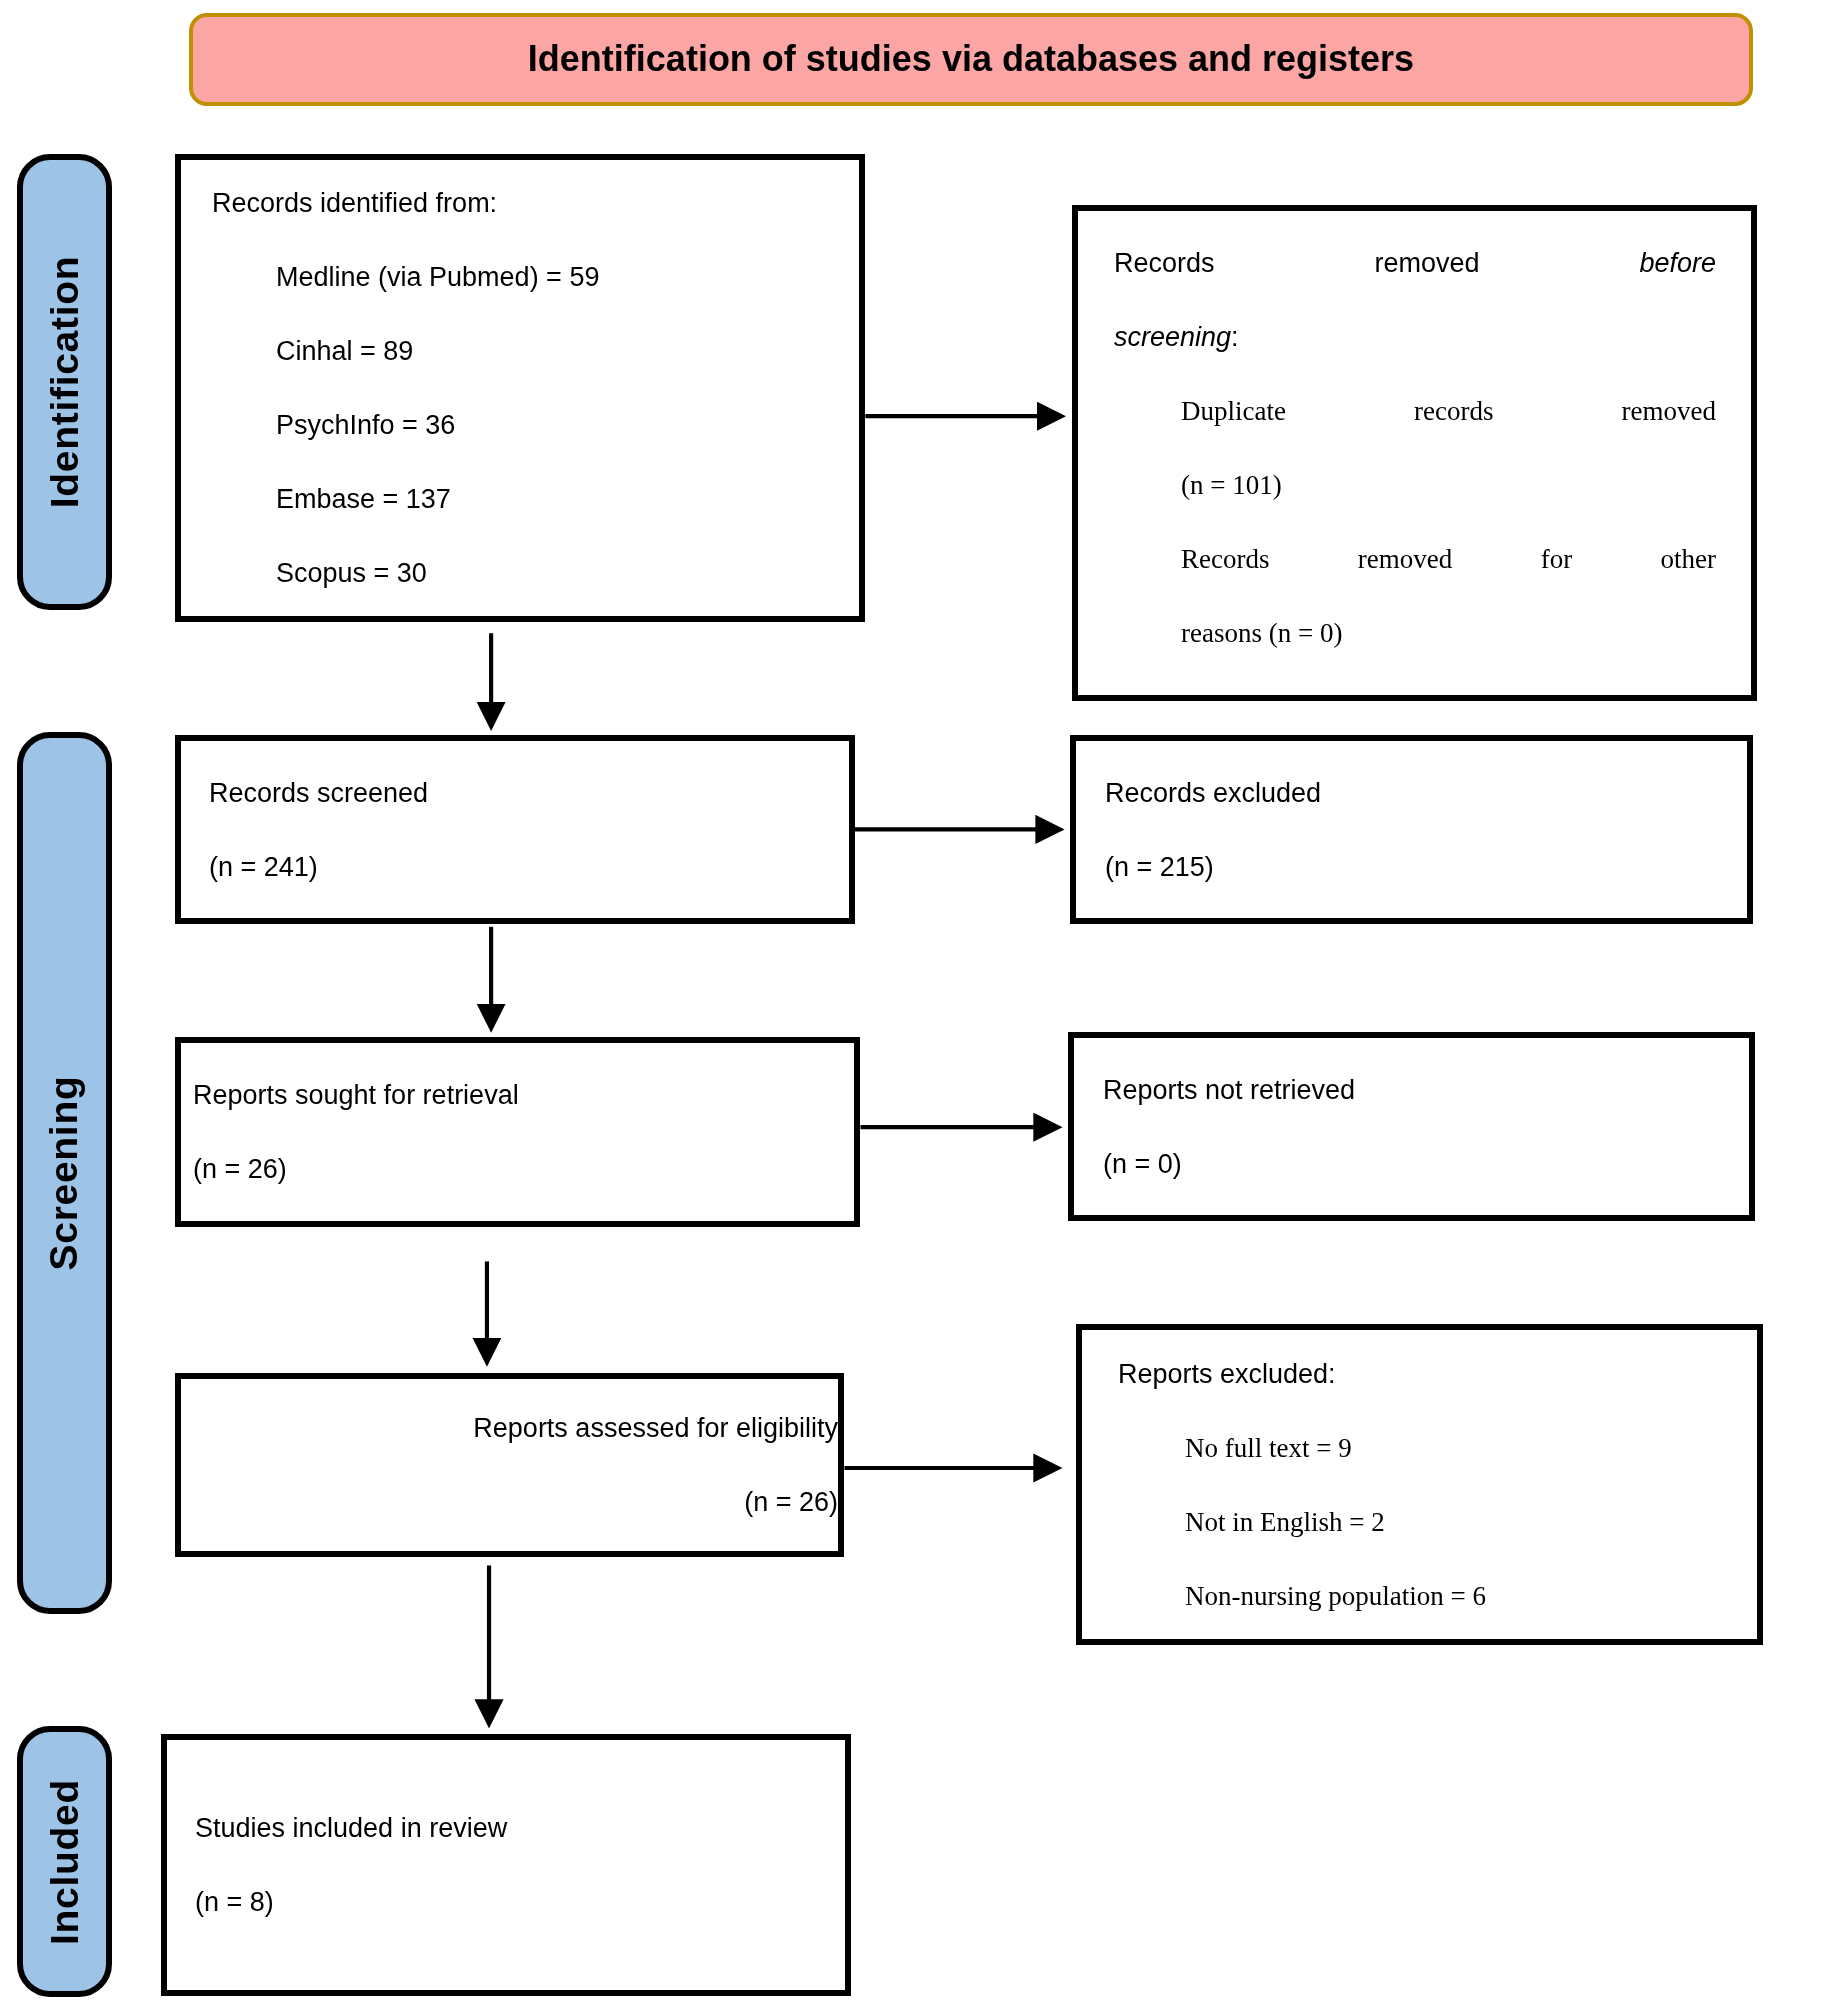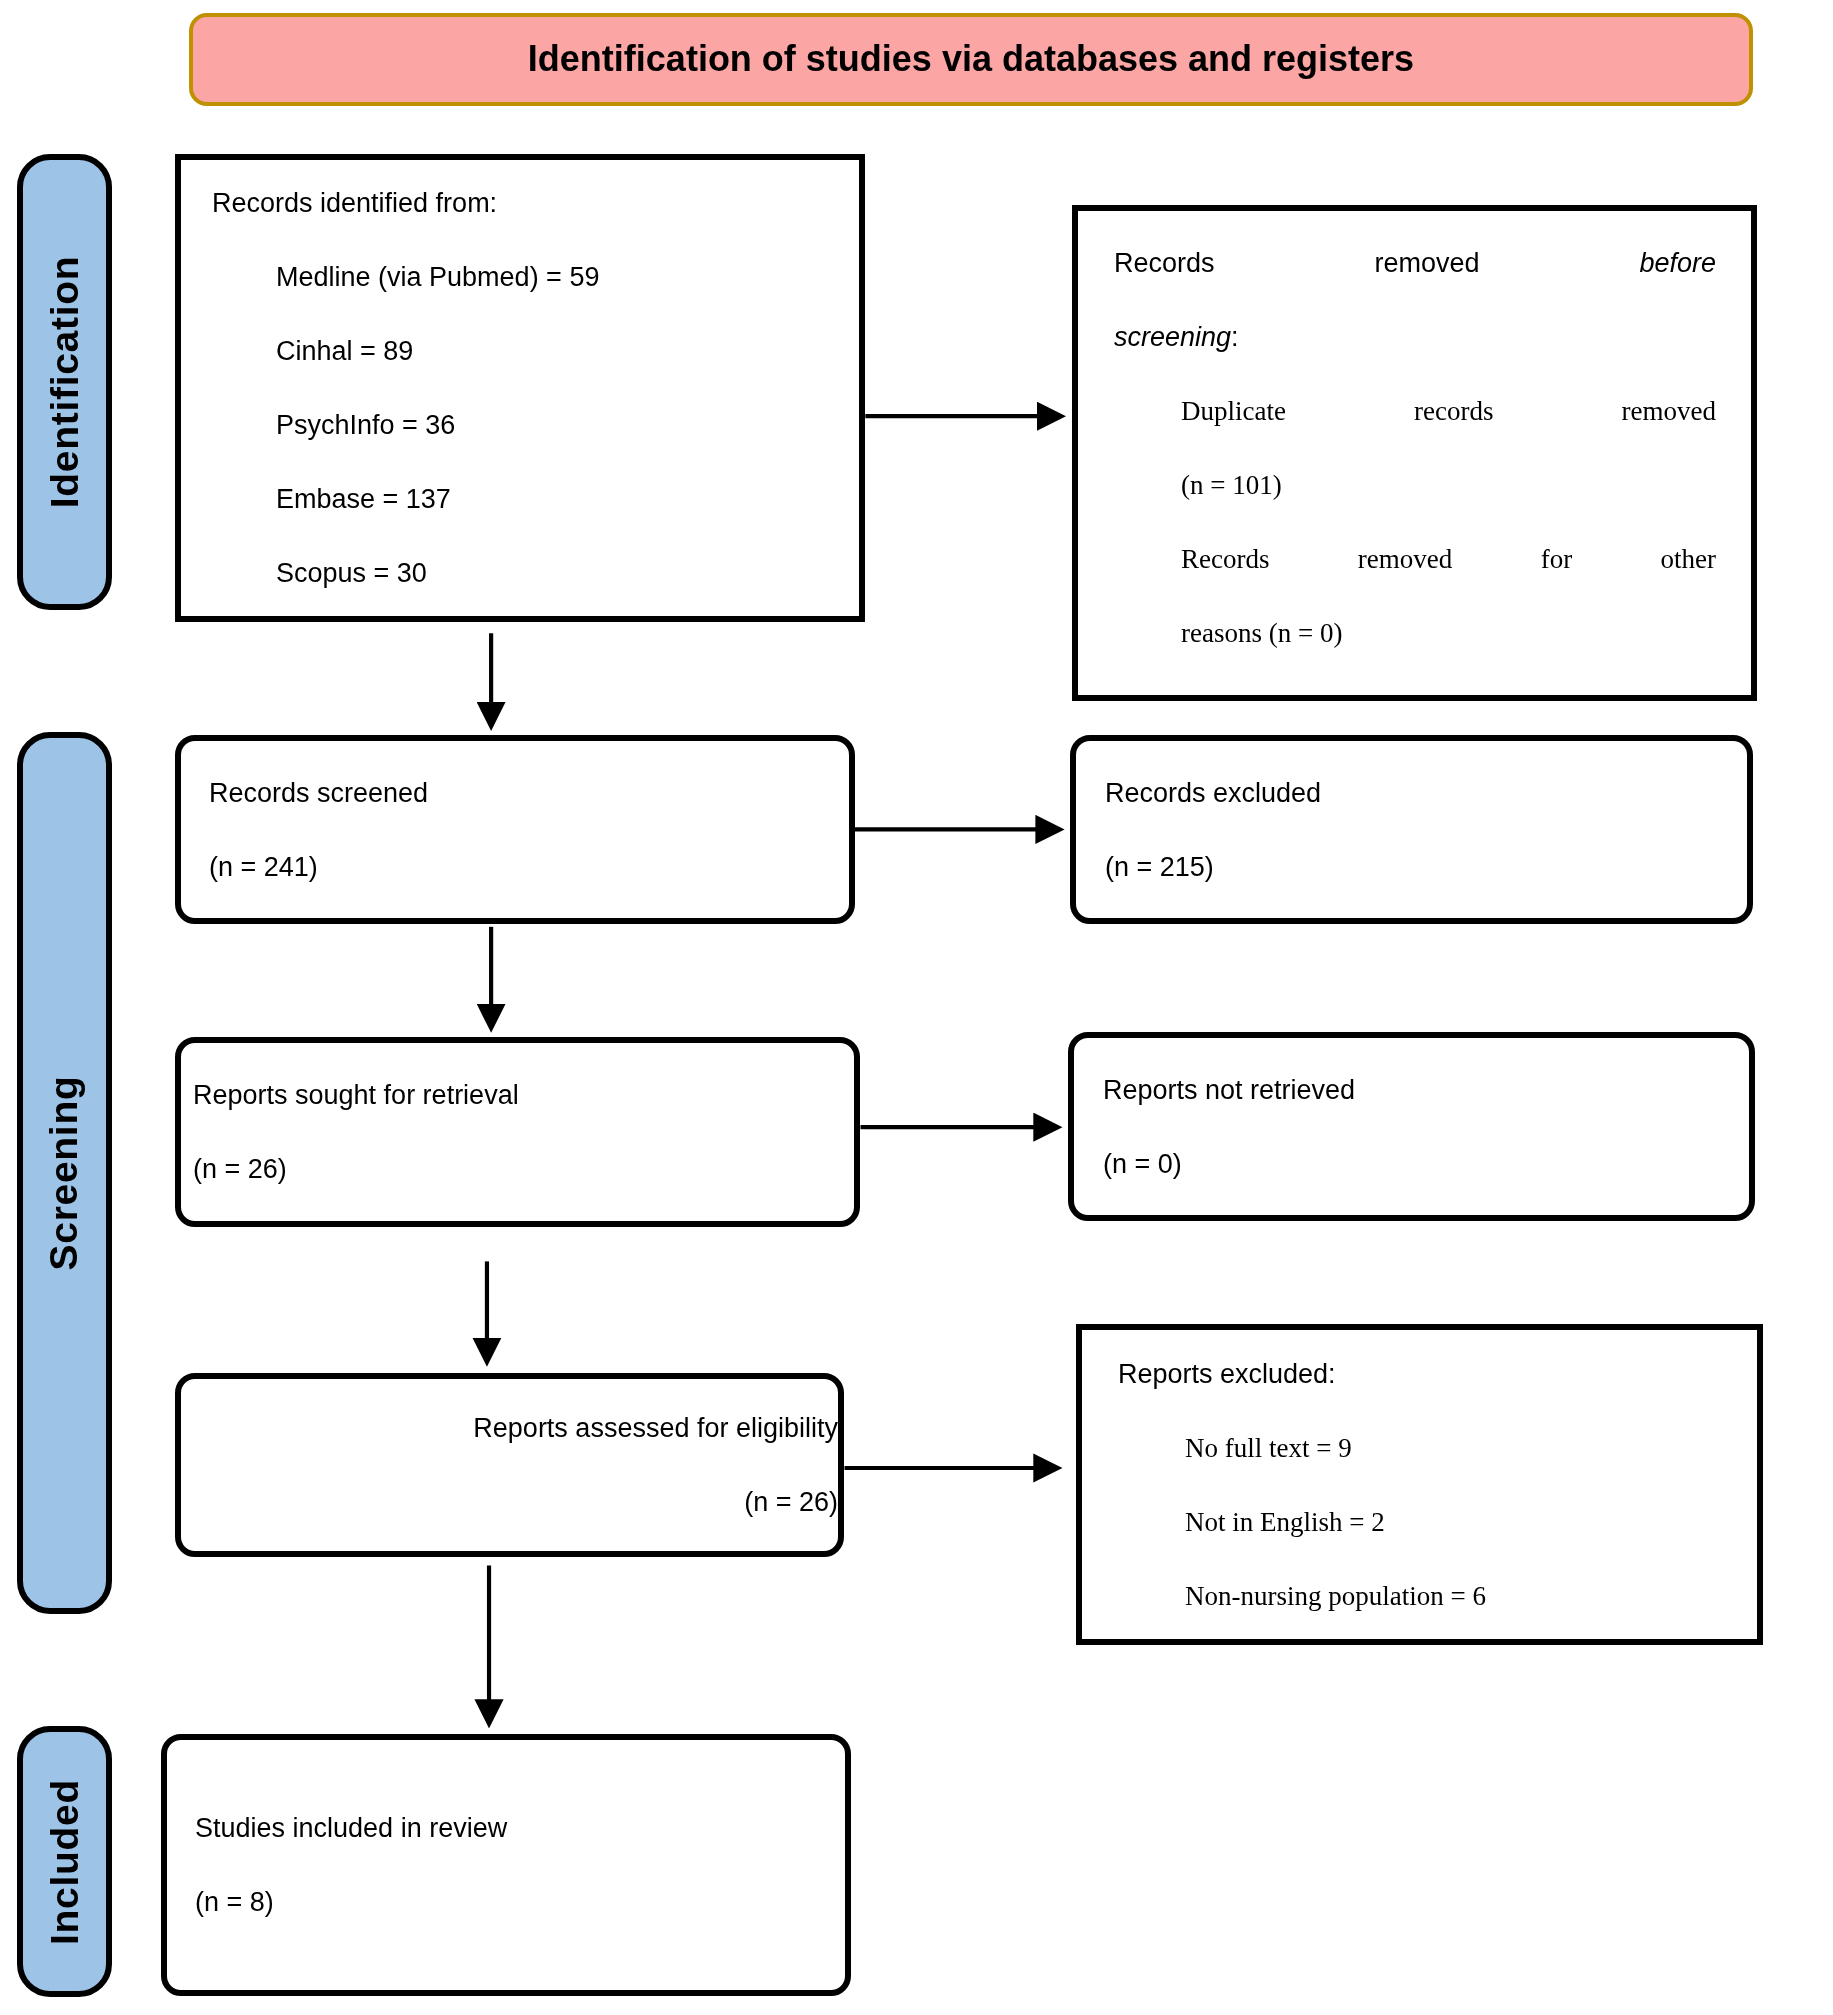--- a/index.html
+++ b/index.html
@@ -58,21 +58,21 @@
   }
   .box .line { line-height: 74px; }
   .indent  { padding-left: 64px; }
   .indent2 { padding-left: 67px; font-family: Liberation Serif, serif; }
   .jline {
     text-align: justify;
     text-align-last: justify;
     text-justify: inter-word;
   }
   .centered {
-    display: flex; flex-direction: column; justify-content: center; border-radius: 20px;
+    display: flex; flex-direction: column; justify-content: center;
   }
 
   #box-records-identified { left: 175px;  top: 154px;  width: 690px; height: 468px; padding: 5.6px 21px 0 31px; }
   #rbox-records-removed   { left: 1072px; top: 162px;  width: 685px; height: 496px; padding: 15.3px 35px 0 36px; margin-top: 43px; }
   #box-records-screened   { left: 175px;  top: 735px; width: 680px; height: 189px; padding-left: 28px; }
   #rbox-records-excluded  { left: 1070px; top: 735px; width: 683px; height: 189px; padding-left: 29px; }
   #box-reports-sought     { left: 175px;  top: 1037px; width: 685px; height: 190px; padding-left: 12px; }
   #rbox-reports-not-retrieved { left: 1068px; top: 1032px; width: 687px; height: 189px; padding-left: 29px; }
   #box-reports-assessed   { left: 175px;  top: 1373px; width: 669px; height: 184px; padding-left: 28px; align-items: flex-end; }
   #rbox-reports-excluded  { left: 1076px; top: 1324px; width: 687px; height: 321px; padding: 7px 35px 0 36px; }

